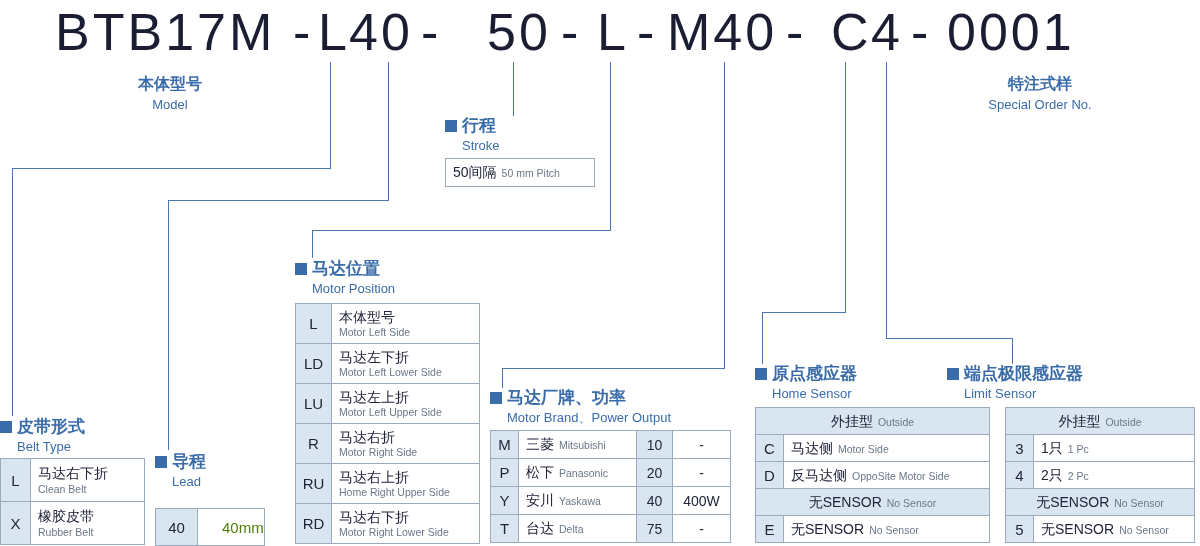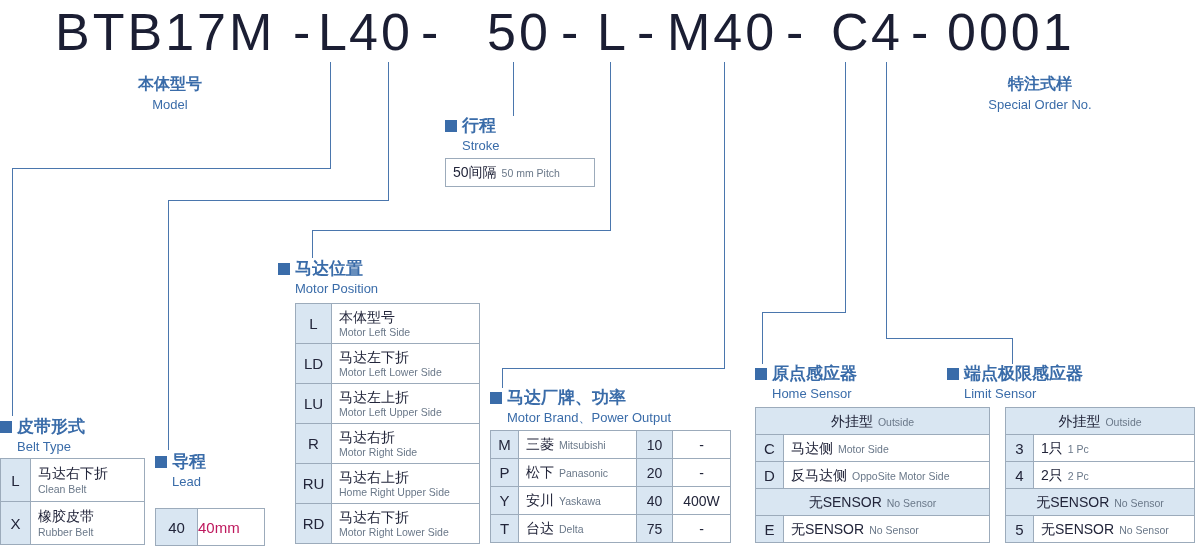--- a/index.html
+++ b/index.html
@@ -23,21 +23,21 @@
   .clabel .zh{color:#3a6ca9;font-size:16px;font-weight:bold;line-height:1.2;}
   .clabel .en{color:#3a6ca9;font-size:13px;margin-top:4px;line-height:1.2;}
 
   
   table.tb{position:absolute;border-collapse:collapse;table-layout:fixed;background:#fff;}
   table.tb td{border:1px solid #9cabbb;vertical-align:middle;overflow:hidden;}
   td.code{background:#d9e6f2;text-align:center;color:#22253a;font-size:15px;padding:0 1px;}
   td.num{background:#d9e6f2;text-align:center;color:#22253a;font-size:14px;padding:0 1px;}
   td.pwr{text-align:center;color:#22253a;font-size:14px;padding:0 1px;}
   td.desc{padding:2px 7px;}
-  td.val{color:#be185d;font-size:15px;padding:0 0;}
+  td.val{color:#4d7c0f;font-size:15px;padding:0 24px;}
   td.range{background:#d9e6f2;color:#22253a;font-size:15px;padding:0 8px;}
   td.hdr{background:#d9e6f2;text-align:center;padding:0 16px;}
   .zh2{color:#22253a;font-size:14px;line-height:1.3;white-space:nowrap;}
   .en2{color:#6a7889;font-size:10.5px;line-height:1.25;white-space:nowrap;}
   .ml{margin-left:5px;}
 </style>
 </head>
 <body>
 
 <div id="canvas">
@@ -105,21 +105,21 @@
   <table class="tb" style="left:445px;top:158px;width:150px">
     <tbody>
       <tr style="height:28px">
         <td class="desc">
           <span class="zh2">50间隔</span><span class="en2 ml">50 mm Pitch</span>
         </td>
       </tr>
     </tbody>
   </table>
 
-  <div class="sec" style="left:278px;top:259px">
+  <div class="sec" style="left:295px;top:259px">
     <div class="zh">
         <span class="bullet"></span>
         <span>马达位置</span>
       </div>
     <div class="en">Motor Position</div>
   </div>
   <table class="tb" style="left:295px;top:303px;width:185px">
     <colgroup>
         <col style="width:36px">
         <col>

